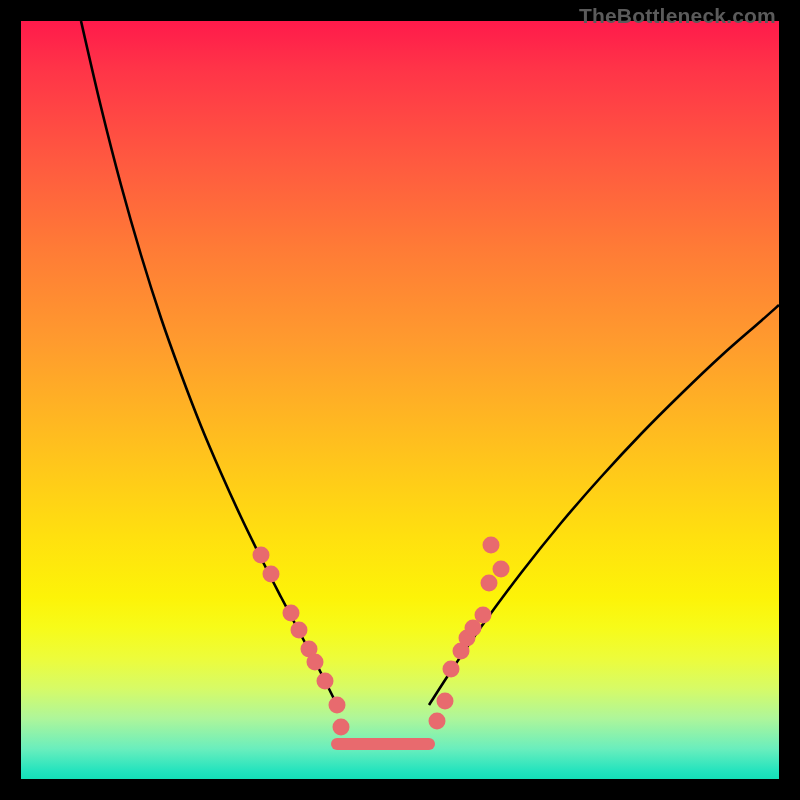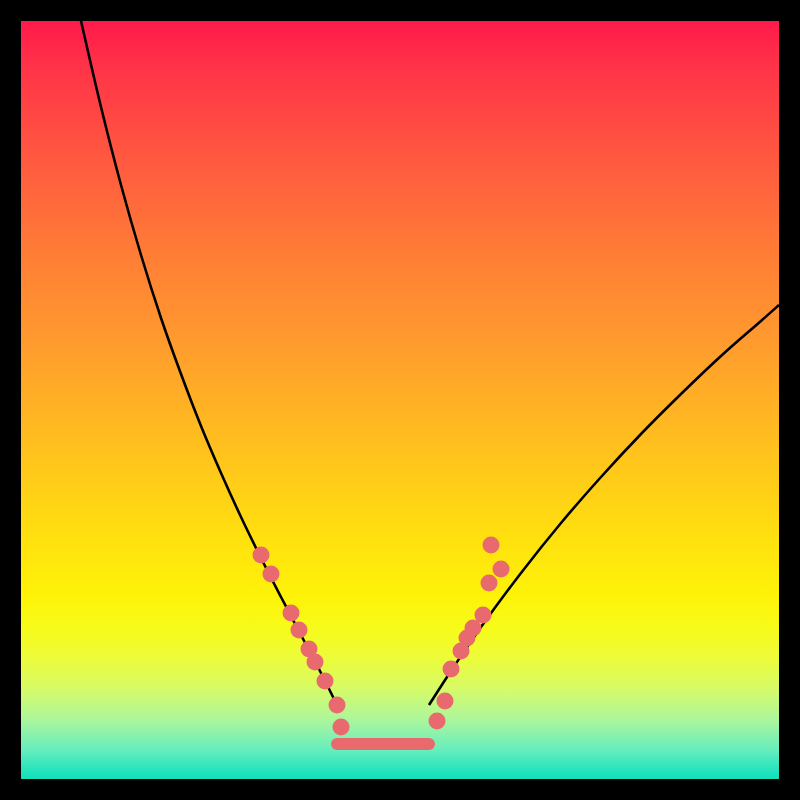--- a/index.html
+++ b/index.html
@@ -86,13 +86,14 @@
           <circle cx="440" cy="630" r="8.5" fill="#e86a6e" stroke="#c94a50" stroke-width="0"></circle>
           <circle cx="446" cy="617" r="8.5" fill="#e86a6e" stroke="#c94a50" stroke-width="0"></circle>
           <circle cx="452" cy="607" r="8.5" fill="#e86a6e" stroke="#c94a50" stroke-width="0"></circle>
           <circle cx="462" cy="594" r="8.5" fill="#e86a6e" stroke="#c94a50" stroke-width="0"></circle>
           <circle cx="468" cy="562" r="8.5" fill="#e86a6e" stroke="#c94a50" stroke-width="0"></circle>
           <circle cx="480" cy="548" r="8.5" fill="#e86a6e" stroke="#c94a50" stroke-width="0"></circle>
           <circle cx="470" cy="524" r="8.5" fill="#e86a6e" stroke="#c94a50" stroke-width="0"></circle>
         </g>
     </svg>
   </div>
+  <div class="watermark">TheBottleneck.com</div>
 </div>
 
 </body></html>

